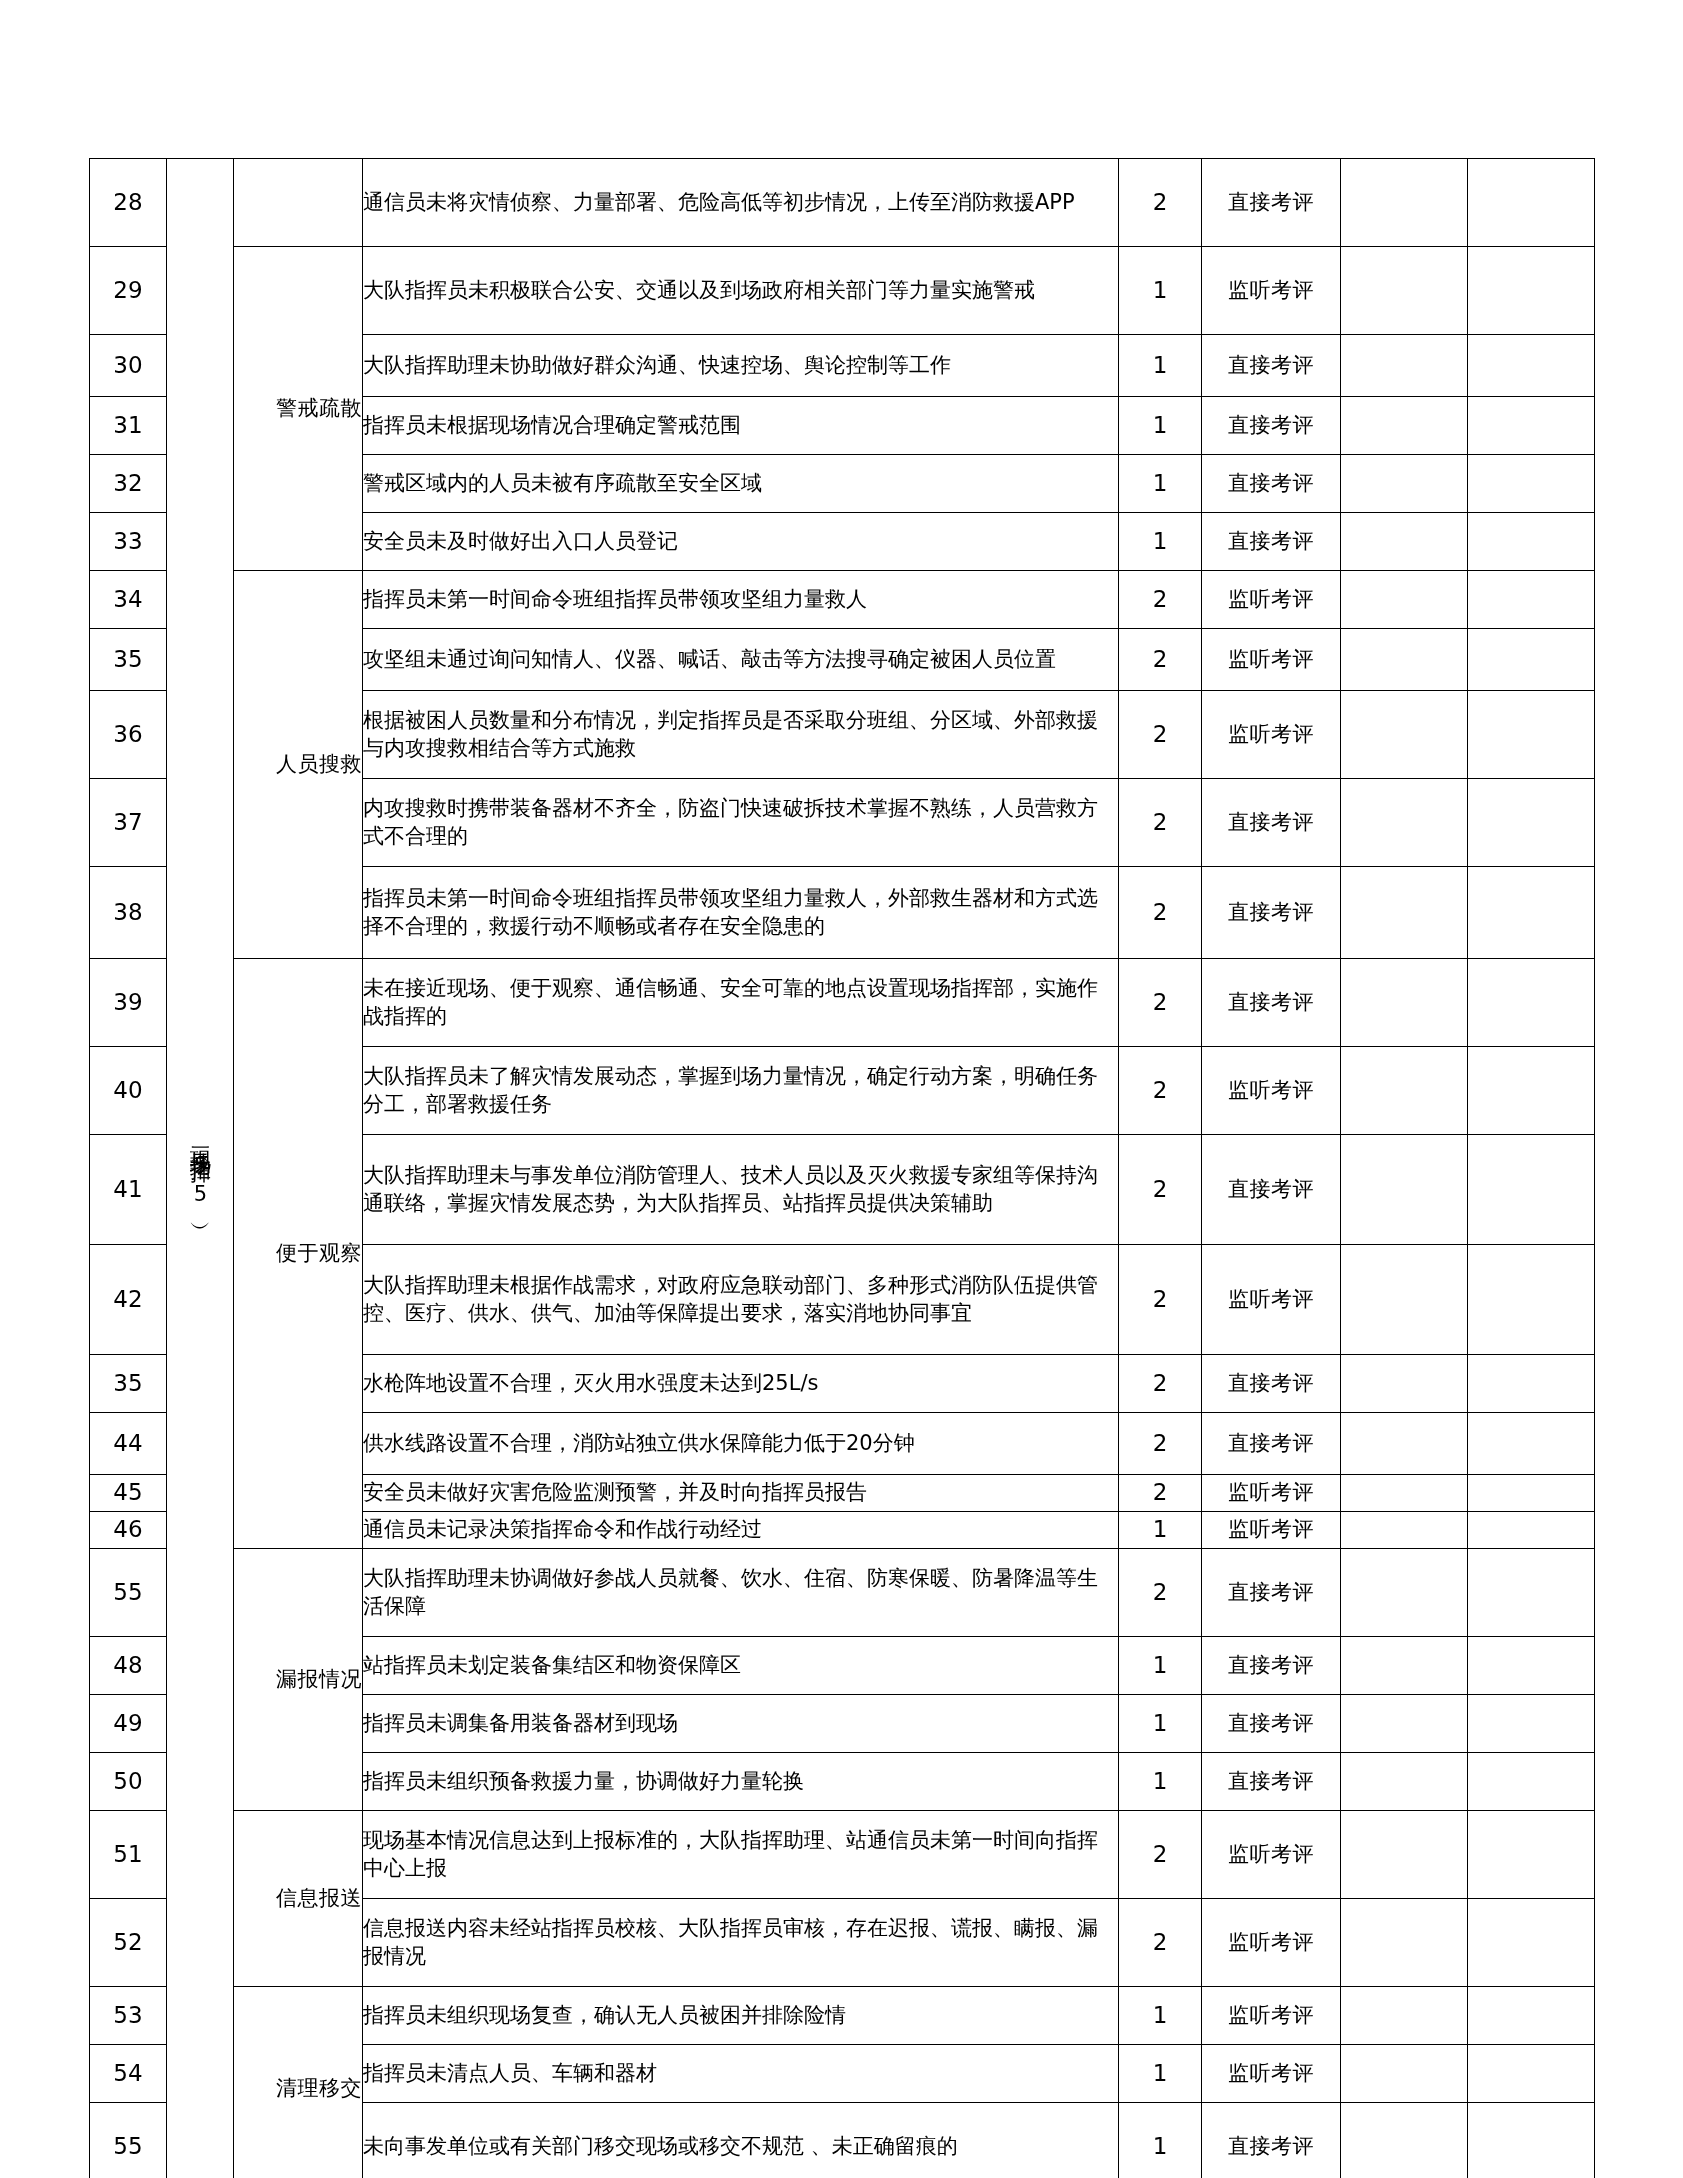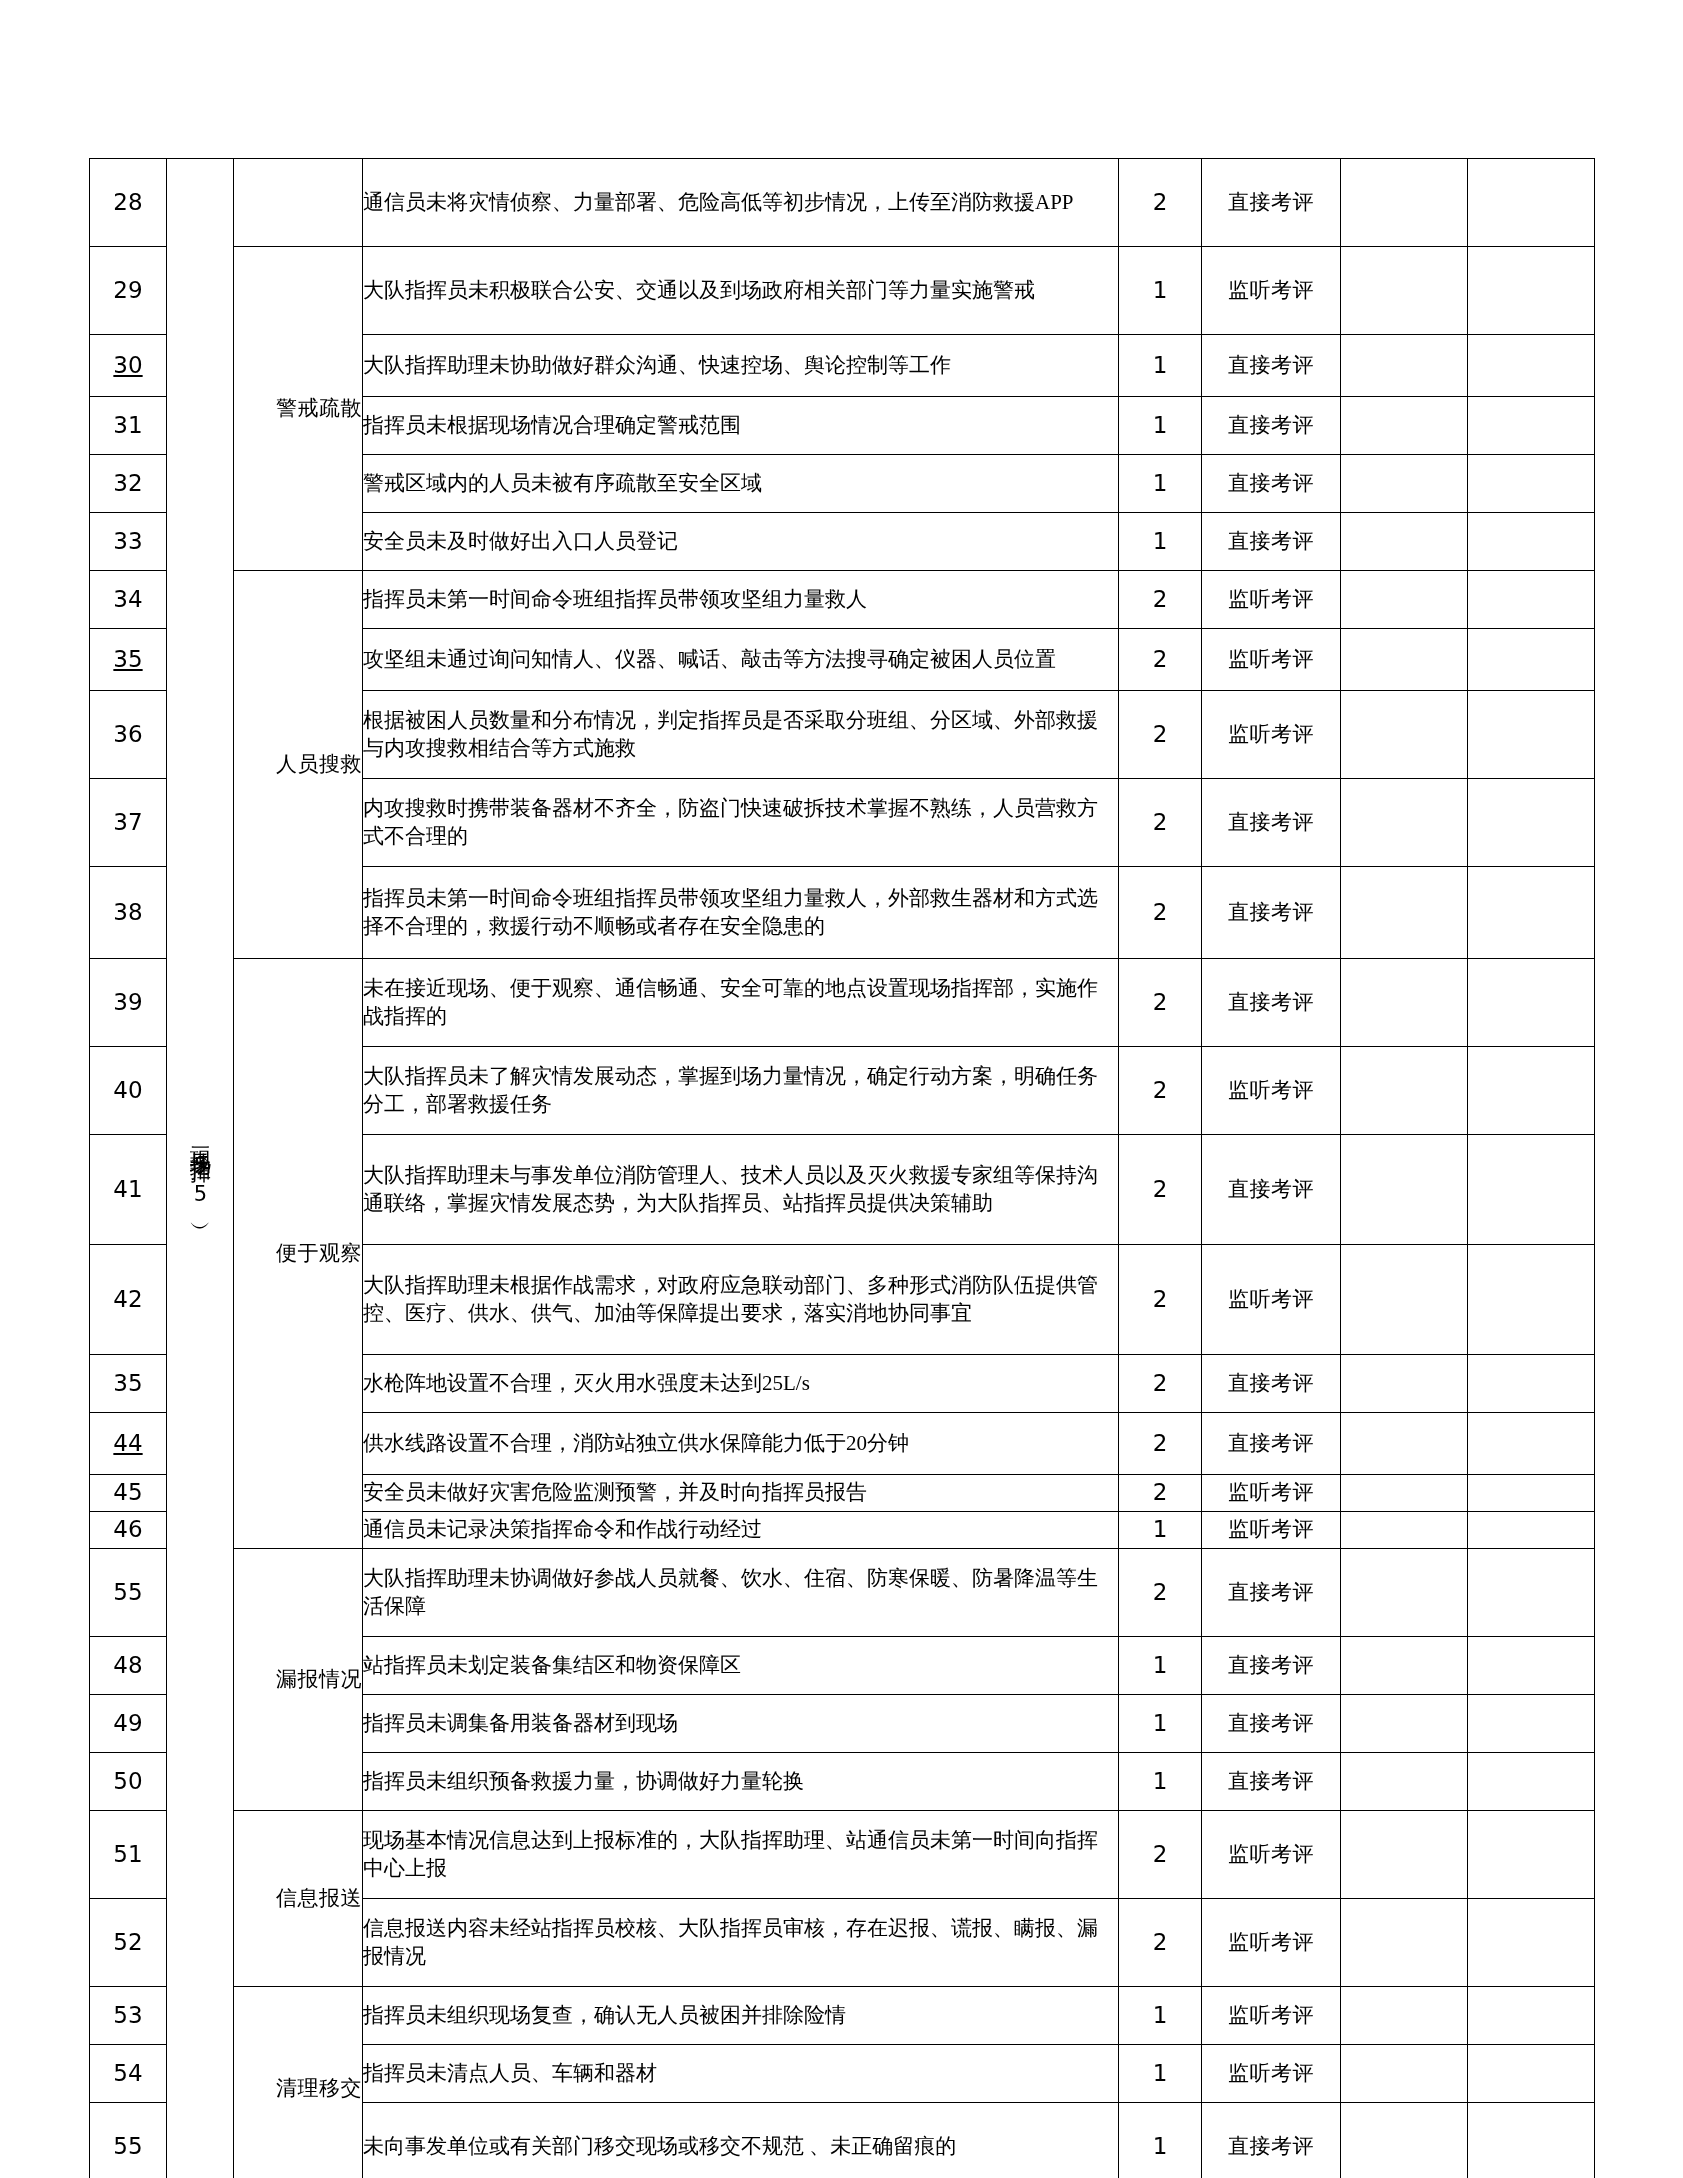--- a/index.html
+++ b/index.html
@@ -74,33 +74,32 @@
     text-align: right;
     font-size: 21px;
     letter-spacing: 0.5px;
   }
   td.desc {
     text-align: left;
     padding: 2px 4px 2px 6px;
     font-size: 21px;
     letter-spacing: 0px;
     line-height: 1.30;
-    font-family: Liberation Serif, serif;
   }
   td.score {
     text-align: center;
     font-size: 23px;
   }
   td.method {
     text-align: center;
     font-size: 21px;
     letter-spacing: 0.5px;
   }
   td.blank { }
-  .r2 { height: 61px; text-decoration: underline; }
+  .r2 { height: 61px; }
   .r3 { height: 87px; }
   .r4 { height: 57px; }
 </style>
 </head>
 <body>
 
 <div class="page">
   <div class="sheet">
     <table class="grid">
       <colgroup>

